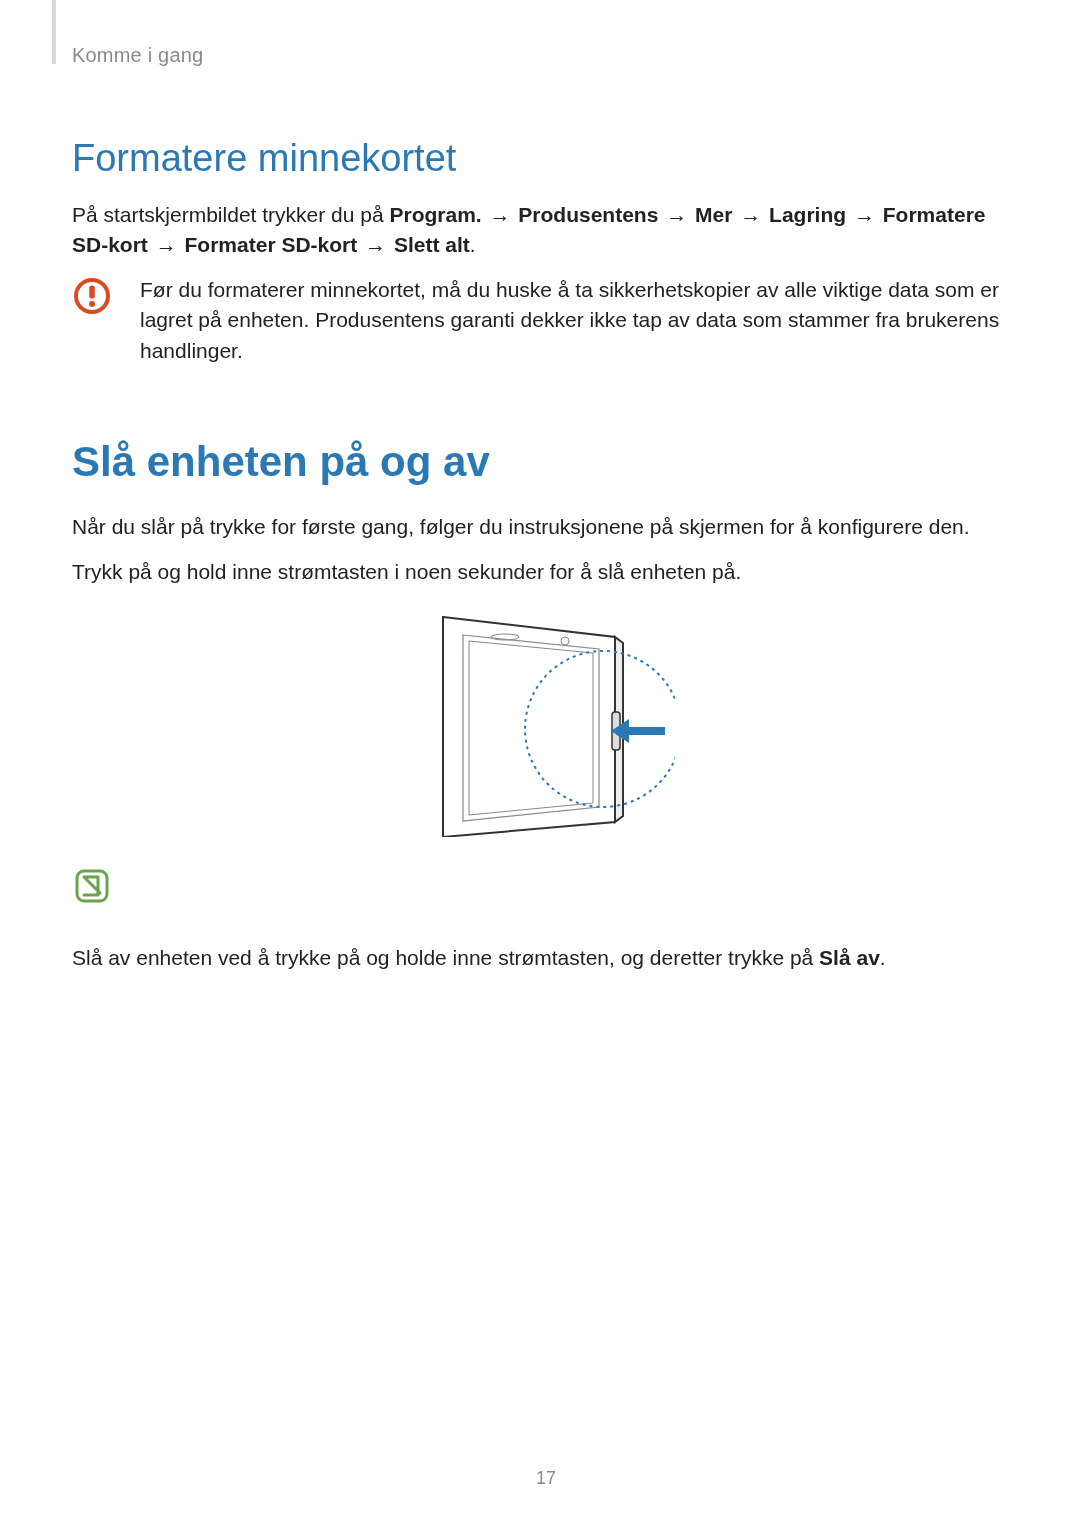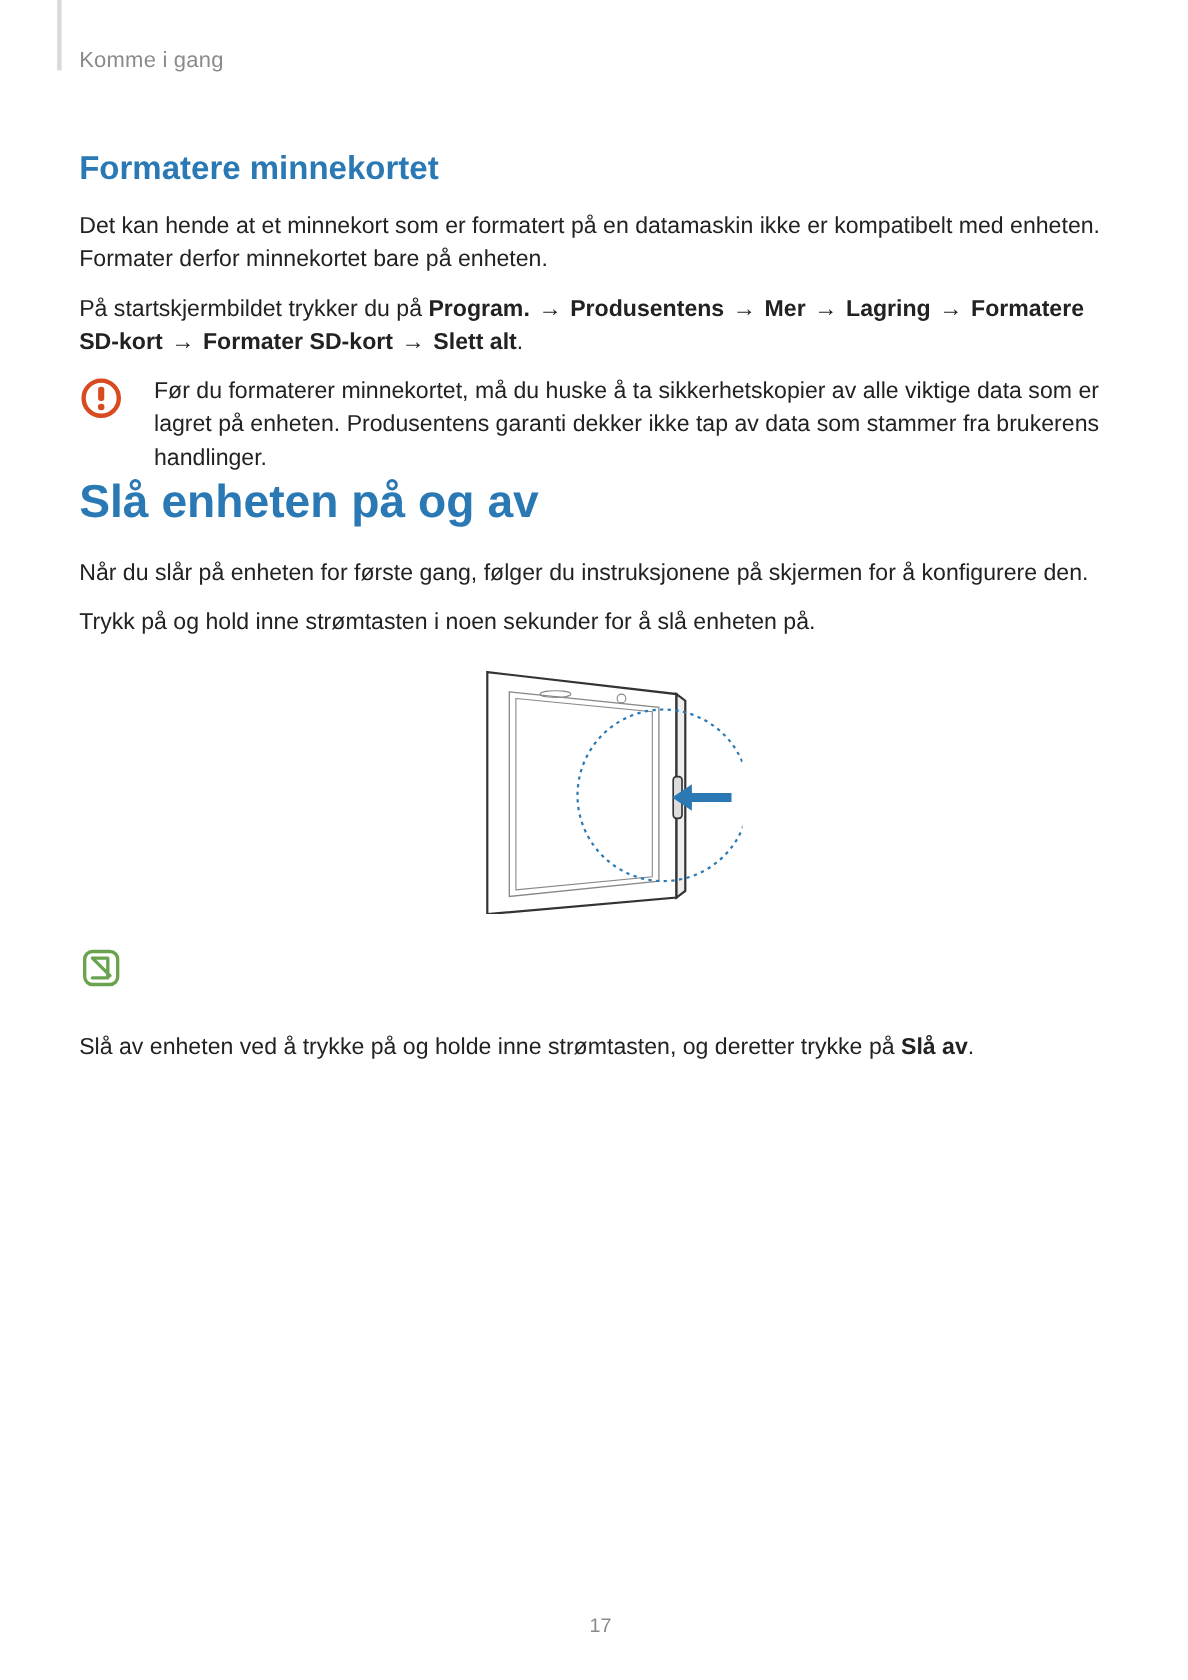--- a/index.html
+++ b/index.html
@@ -25,22 +25,22 @@
     background: #d9d9d9;
   }
   .breadcrumb {
     font-size: 20px;
     color: #8a8a8a;
     margin-top: 8px;
     margin-left: 0;
     letter-spacing: 0.2px;
   }
   .section-sub {
-    font-size: 30px;
-    font-weight: 700;
+    font-size: 38px;
+    font-weight: 400;
     color: #2a79b5;
     margin-top: 70px;
     margin-bottom: 20px;
   }
   .body-text {
     font-size: 21px;
     line-height: 1.45;
     color: #222;
     margin: 0 0 14px 0;
   }
@@ -62,20 +62,21 @@
   }
   .callout-text {
     flex: 1;
     font-size: 21px;
     line-height: 1.45;
   }
   .section-main {
     font-size: 42px;
     font-weight: 700;
     color: #2a79b5;
+    margin-top: 72px;
     margin-bottom: 26px;
   }
   .illustration {
     display: flex;
     justify-content: center;
     margin: 20px 0 28px 0;
   }
   .note-list {
     list-style: none;
     padding: 0;
@@ -112,21 +113,20 @@
 </style>
 </head>
 <body>
 
 <div class="page">
   <div class="header-bar"></div>
   <div class="breadcrumb">Komme i gang</div>
 
   <div class="section-sub">Formatere minnekortet</div>
 
-  <p class="body-text">Det kan hende at et minnekort som er formatert på en datamaskin ikke er kompatibelt med enheten. Formater derfor minnekortet bare på enheten.</p>
 
   <p class="body-text">
     <span>På startskjermbildet trykker du på </span><strong>Program.</strong>
     <span class="arrow">→</span>
     <strong>Produsentens</strong>
     <span class="arrow">→</span>
     <strong>Mer</strong>
     <span class="arrow">→</span>
     <strong>Lagring</strong>
     <span class="arrow">→</span>
@@ -143,21 +143,21 @@
         <circle cx="19" cy="19" r="16" fill="none" stroke="#d84a1f" stroke-width="4"></circle>
         <rect x="16.2" y="8.5" width="5.6" height="13" rx="2.5" fill="#d84a1f"></rect>
         <circle cx="19" cy="27" r="3" fill="#d84a1f"></circle>
       </svg>
     </div>
     <div class="callout-text">Før du formaterer minnekortet, må du huske å ta sikkerhetskopier av alle viktige data som er lagret på enheten. Produsentens garanti dekker ikke tap av data som stammer fra brukerens handlinger.</div>
   </div>
 
   <div class="section-main">Slå enheten på og av</div>
 
-  <p class="body-text">Når du slår på enheten for første gang, følger du instruksjonene på skjermen for å konfigurere den.</p>
+  <p class="body-text">Når du slår på trykke for første gang, følger du instruksjonene på skjermen for å konfigurere den.</p>
   <p class="body-text">Trykk på og hold inne strømtasten i noen sekunder for å slå enheten på.</p>
 
   <div class="illustration">
     <svg width="270" height="230" viewBox="0 0 270 230">
 
       <polygon points="38,10 210,30 210,215 38,230" fill="#ffffff" stroke="#333" stroke-width="2"></polygon>
       <polygon points="58,28 194,42 194,200 58,214" fill="none" stroke="#888" stroke-width="1.2"></polygon>
       <polygon points="64,34 188,46 188,196 64,208" fill="none" stroke="#888" stroke-width="1"></polygon>
 
       <polygon points="210,30 218,36 218,209 210,215" fill="#eee" stroke="#333" stroke-width="2"></polygon>

